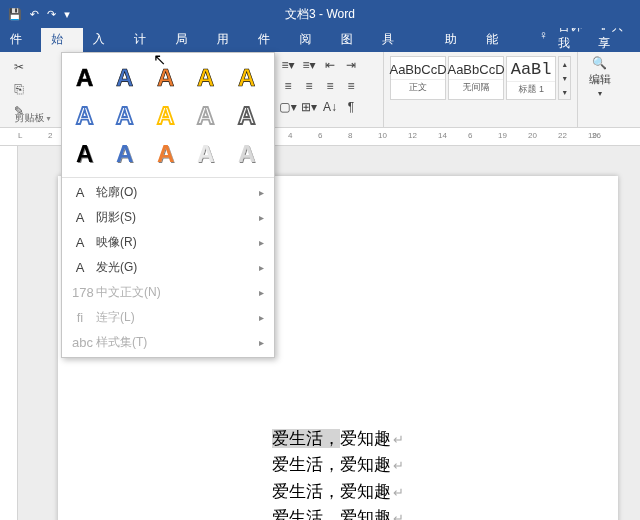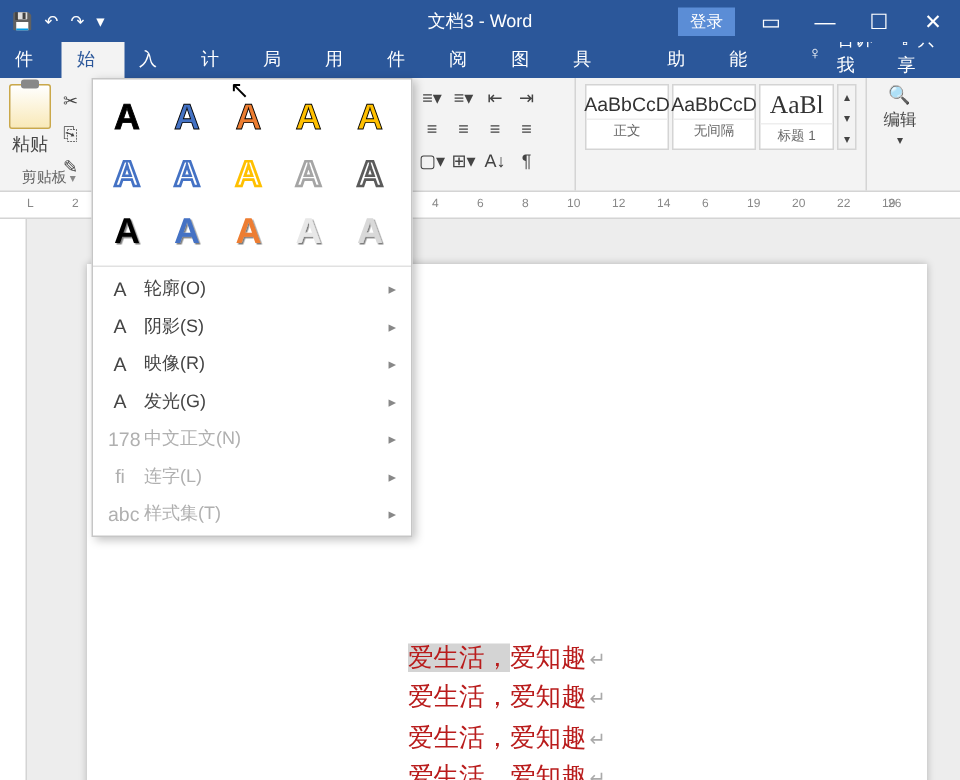--- a/index.html
+++ b/index.html
@@ -27,27 +27,27 @@
 select,.combo{font-size:11px;border:1px solid #ababab;background:#fff;height:18px}
 .btns{display:flex;gap:3px}
 .ib{width:18px;height:18px;display:flex;align-items:center;justify-content:center;border:1px solid transparent;cursor:pointer;font-size:12px;background:#f3f3f3}
 .ib.sel{border-color:#f3b15c;background:#fdeeb3}
 .highlight{background:#ffff00}
 .para .row{display:flex;gap:3px;margin-bottom:3px}
 .styles{display:flex;gap:2px;align-items:flex-start}
 .stylebox{width:56px;height:44px;border:1px solid #d4d4d4;background:#fff;display:flex;flex-direction:column;align-items:center;justify-content:center;cursor:pointer}
 .stylebox .samp{font-size:13px;color:#333}
 .stylebox .sn{font-size:9px;color:#666;margin-top:2px;border-top:1px solid #eee;width:100%;text-align:center;padding-top:1px}
-.stylebox.h1 .samp{font-size:17px;font-family:Liberation Serif, serif}
+.stylebox.h1 .samp{font-size:17px;font-family:Liberation Mono, monospace}
 .ruler{height:18px;background:#fff;border-bottom:1px solid #d4d4d4;position:relative;font-size:8px;color:#888}
 .ruler-v{width:18px;background:#fff;border-right:1px solid #d4d4d4}
 .workspace{display:flex;height:calc(520px - 28px - 24px - 76px);background:#ededed}
 .page-area{flex:1;position:relative;overflow:hidden}
 .page{position:absolute;left:40px;top:30px;width:560px;height:700px;background:#fff;box-shadow:0 0 5px rgba(0,0,0,.25);padding:40px 90px}
-.page p{font-size:17px;font-family:SimSun;line-height:1.55;color:#b91c1c}
+.page p{font-size:17px;font-family:SimSun;line-height:1.55;color:#000000}
 .page p .sel{background:#d4d4d4}
 .page p::after{content:"↵";color:#aaa;font-size:13px;margin-left:2px}
 .gallery{position:absolute;left:61px;top:0;width:214px;background:#fff;border:1px solid #c6c6c6;box-shadow:2px 2px 6px rgba(0,0,0,.25);z-index:50}
 .gal-grid{display:grid;grid-template-columns:repeat(5,1fr);gap:6px;padding:8px}
 .gal-cell{width:32px;height:32px;display:flex;align-items:center;justify-content:center;cursor:pointer;border:1px solid transparent}
 .gal-cell svg{width:26px;height:26px}
 .gal-menu{border-top:1px solid #e1e1e1;padding:2px 0}
 .gal-item{display:flex;align-items:center;gap:8px;padding:4px 10px;cursor:pointer;font-size:12px;color:#444}
 .gal-item.dis{color:#b0b0b0}
 .gal-item .arr{margin-left:auto;font-size:10px;color:#888}
@@ -59,27 +59,20 @@
 <body>
 
 <div class="titlebar">
   <div class="qat">
     <span>💾</span>
     <span>↶</span>
     <span>↷</span>
     <span>▾</span>
   </div>
   <div class="tb-title">文档3 - Word</div>
-  <div class="tb-right">
-    <span class="login">登录</span>
-    <div class="winbtn">▭</div>
-    <div class="winbtn">—</div>
-    <div class="winbtn">☐</div>
-    <div class="winbtn">✕</div>
-  </div>
 </div>
 
 <div class="tabs" id="tabs">
     <div class="tab">文件</div>
     <div class="tab active">开始</div>
     <div class="tab">插入</div>
     <div class="tab">设计</div>
     <div class="tab">布局</div>
     <div class="tab">引用</div>
     <div class="tab">邮件</div>
@@ -92,24 +85,20 @@
       <span>♀</span>
       <span>告诉我</span>
       <span>⇪ 共享</span>
     </div>
   </div>
 
 <div class="ribbon">
 
   <div class="rgroup" style="width:66px">
     <div style="display:flex">
-      <div class="paste-big">
-        <div class="paste-icon"></div>
-        <span>粘贴</span>
-      </div>
       <div class="clip-side">
         <span class="ib">✂</span>
         <span class="ib">⎘</span>
         <span class="ib">✎</span>
       </div>
     </div>
     <div class="rgroup-label">剪贴板</div>
   </div>
 
   <div class="rgroup fontgrp" style="width:186px">

